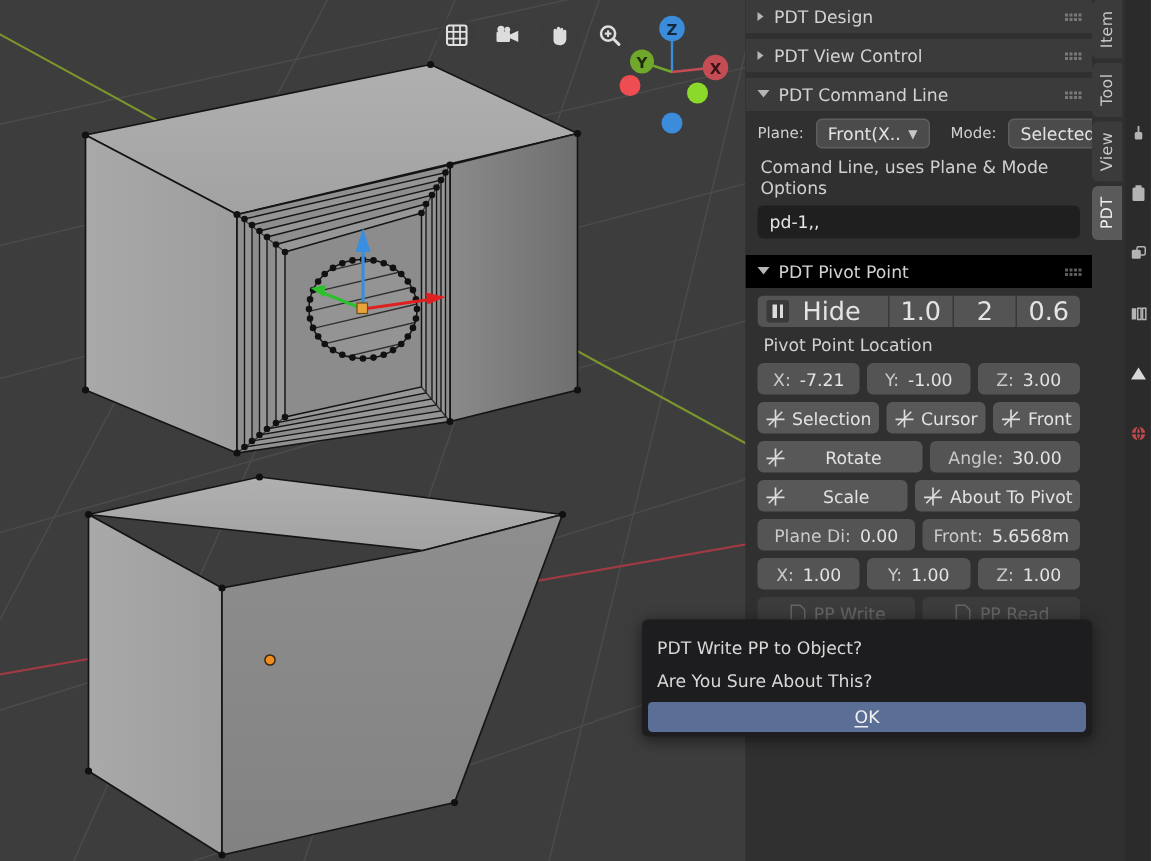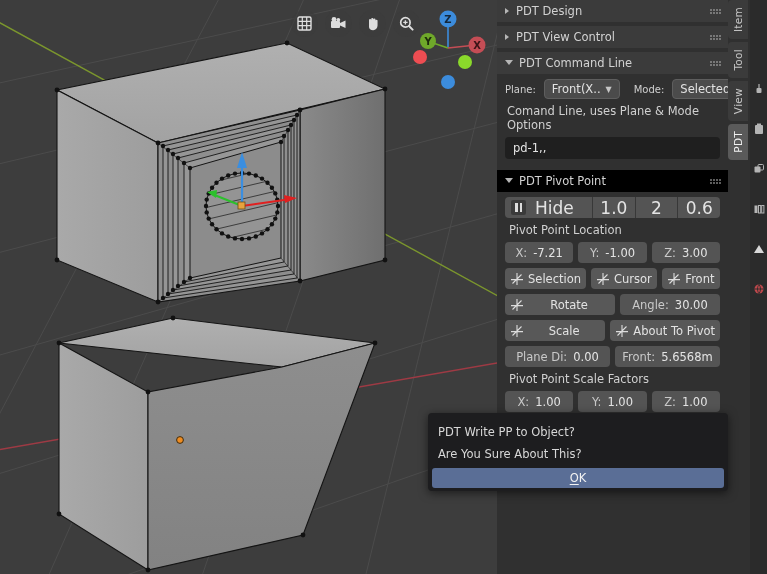--- a/index.html
+++ b/index.html
@@ -572,21 +572,20 @@
         <div class="field">
           <span class="fl">Plane Di:</span>
           <span>0.00</span>
         </div>
         <div class="field">
           <span class="fl">Front:</span>
           <span>5.6568m</span>
         </div>
       </div>
 
-      <div class="sect-label">Pivot Point Scale Factors</div>
 
       <div class="row">
         <div class="field">
           <span class="fl">X:</span>
           <span>1.00</span>
         </div>
         <div class="field">
           <span class="fl">Y:</span>
           <span>1.00</span>
         </div>

